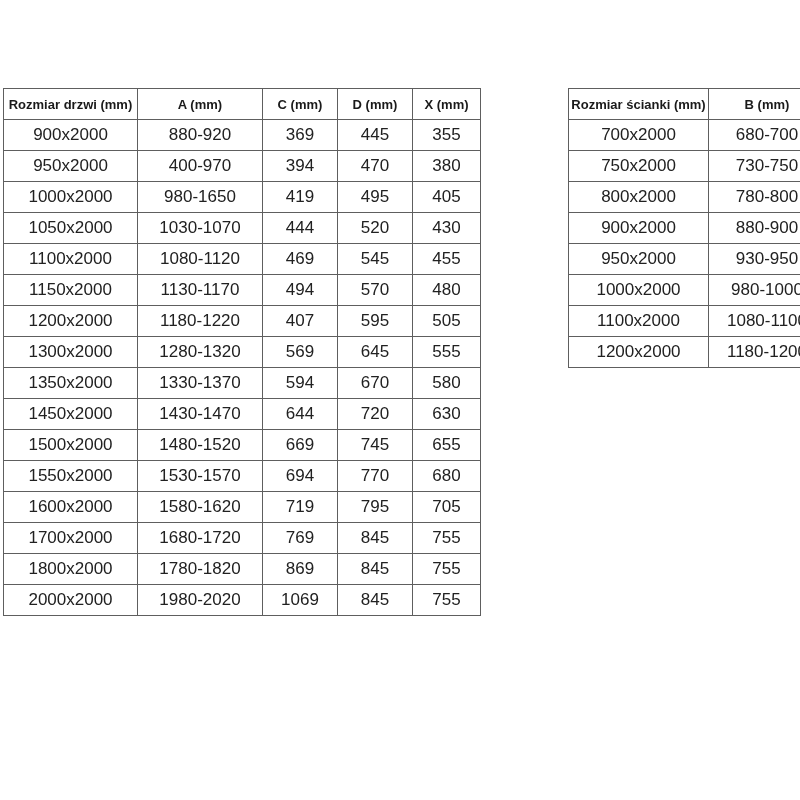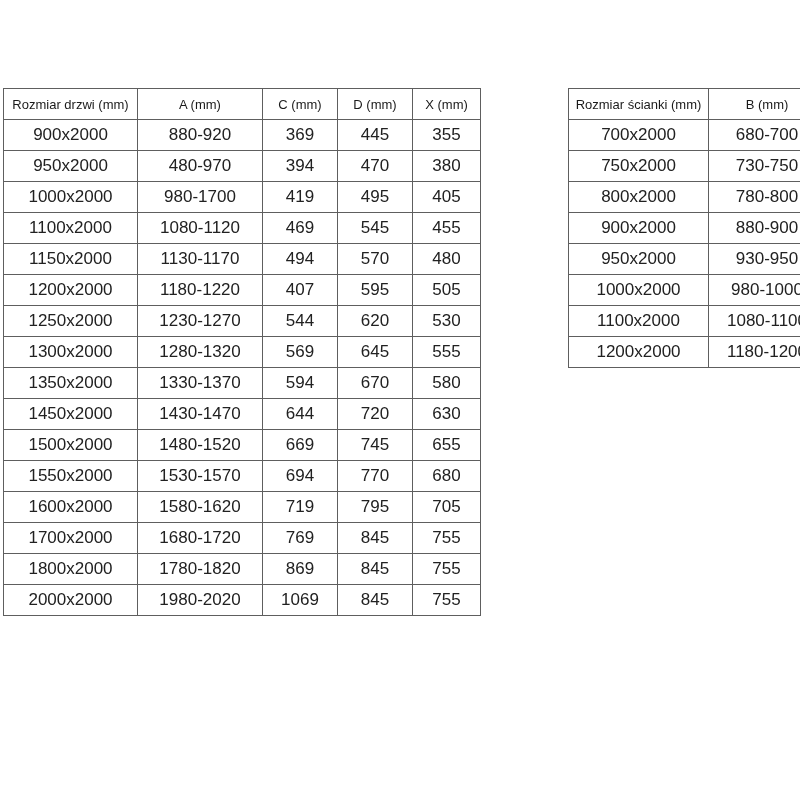--- a/index.html
+++ b/index.html
@@ -28,21 +28,21 @@
     border: 1px solid #5e5e5e;
     text-align: center;
     vertical-align: middle;
     padding: 0;
     height: 30px;
     overflow: hidden;
     white-space: nowrap;
   }
   table.spec-table th {
     font-size: 13px;
-    font-weight: normal;
+    font-weight: bold;
     color: #1a1a1a;
   }
   table.spec-table td {
     font-size: 17px;
     font-weight: normal;
     color: #212121;
   }
 </style>
 </head>
 <body>
@@ -69,31 +69,38 @@
     <tbody>
         <tr>
           <td>900x2000</td>
           <td>880-920</td>
           <td>369</td>
           <td>445</td>
           <td>355</td>
         </tr>
         <tr>
           <td>950x2000</td>
-          <td>480-970</td>
+          <td>400-970</td>
           <td>394</td>
           <td>470</td>
           <td>380</td>
         </tr>
         <tr>
           <td>1000x2000</td>
-          <td>980-1700</td>
+          <td>980-1650</td>
           <td>419</td>
           <td>495</td>
           <td>405</td>
+        </tr>
+        <tr>
+          <td>1050x2000</td>
+          <td>1030-1070</td>
+          <td>444</td>
+          <td>520</td>
+          <td>430</td>
         </tr>
         <tr>
           <td>1100x2000</td>
           <td>1080-1120</td>
           <td>469</td>
           <td>545</td>
           <td>455</td>
         </tr>
         <tr>
           <td>1150x2000</td>
@@ -101,27 +108,20 @@
           <td>494</td>
           <td>570</td>
           <td>480</td>
         </tr>
         <tr>
           <td>1200x2000</td>
           <td>1180-1220</td>
           <td>407</td>
           <td>595</td>
           <td>505</td>
-        </tr>
-        <tr>
-          <td>1250x2000</td>
-          <td>1230-1270</td>
-          <td>544</td>
-          <td>620</td>
-          <td>530</td>
         </tr>
         <tr>
           <td>1300x2000</td>
           <td>1280-1320</td>
           <td>569</td>
           <td>645</td>
           <td>555</td>
         </tr>
         <tr>
           <td>1350x2000</td>

